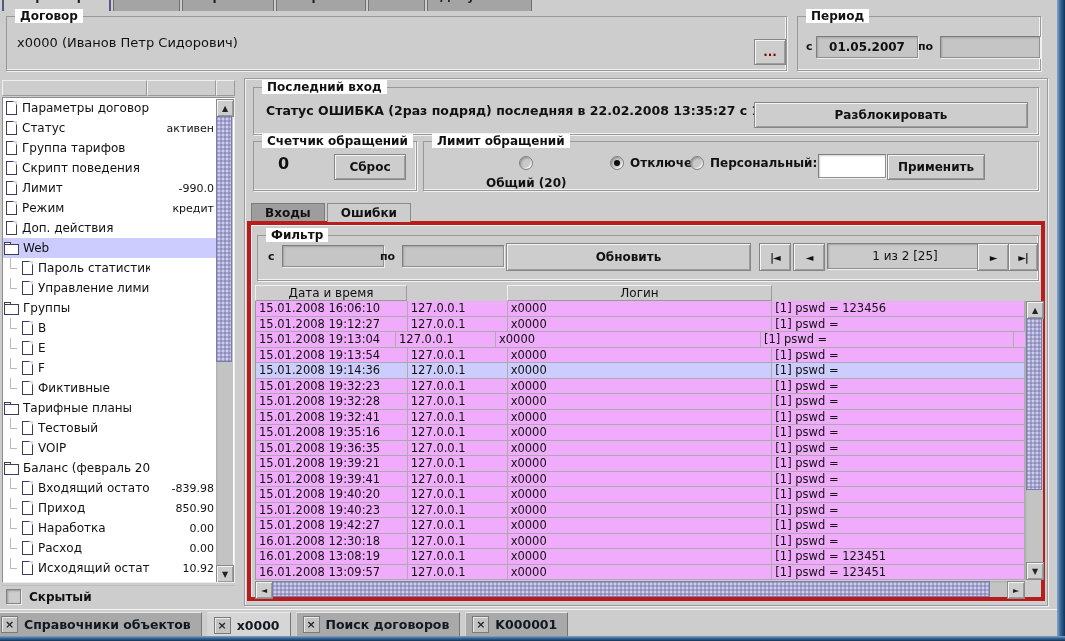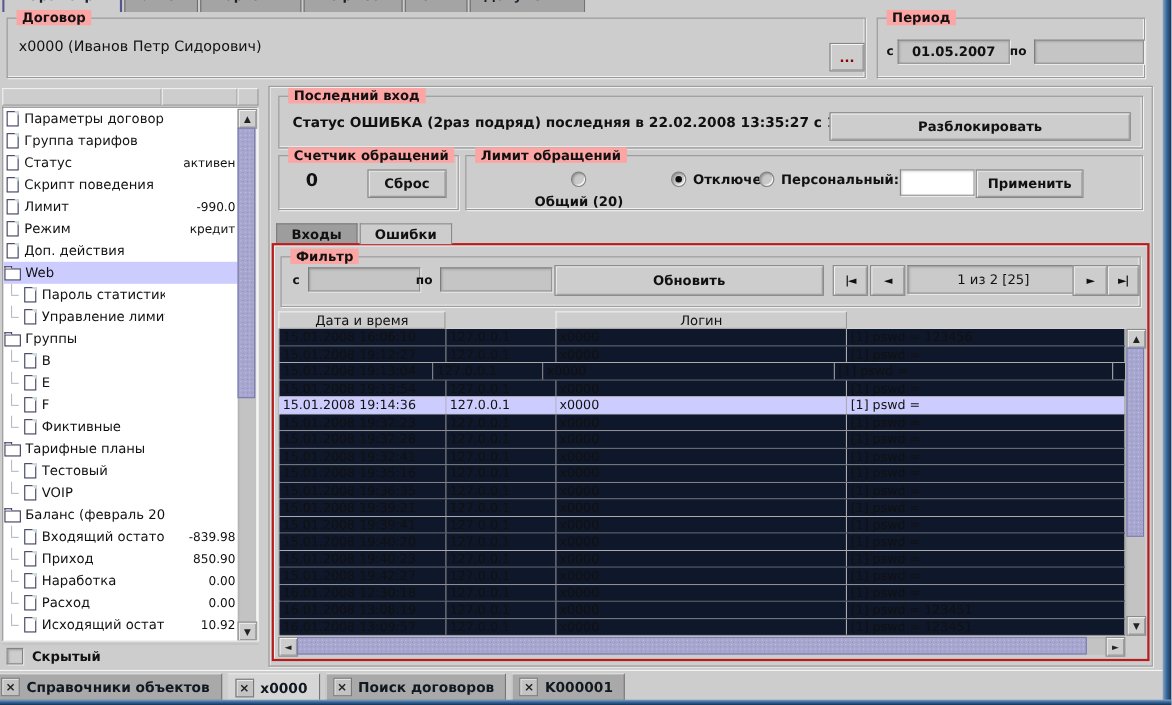--- a/index.html
+++ b/index.html
@@ -1,20 +1,20 @@
 <!DOCTYPE html>
 <html><head>
 <meta charset="utf-8">
 <style>
   html,body{margin:0;padding:0;}
   body{font-family:"DejaVu Sans","Liberation Sans",sans-serif;font-size:11px;color:#111;}
   #page{position:relative;width:1065px;height:641px;background:#cdcdcd;overflow:hidden;}
   
   .group{position:absolute;border:1px solid #989898;box-shadow:inset -1px -1px 0 #f2f2f2,1px 1px 0 #f2f2f2;}
-  .legend{position:absolute;top:-8px;left:8px;background:#fca5a5;padding:0 5px;font-weight:bold;font-size:12px;white-space:nowrap;}
+  .legend{position:absolute;top:-8px;left:8px;background:#ffffff;padding:0 5px;font-weight:bold;font-size:12px;white-space:nowrap;}
   .btn{position:absolute;display:flex;align-items:center;justify-content:center;background:#cdcdcd;
        border:1px solid #868686;box-shadow:inset 1px 1px 0 #f6f6f6,inset -1px -1px 0 #9d9d9d;
        font-weight:bold;font-size:12px;cursor:default;white-space:nowrap;}
   .field{position:absolute;background:#c5c5c5;border:1px solid #909090;border-top-color:#7d7d7d;border-left-color:#7d7d7d;
        box-shadow:inset 1px 1px 2px rgba(0,0,0,.18),1px 1px 0 #efefef;display:flex;align-items:center;padding:0 4px;font-size:12px;}
   .field.white{background:#fff;}
   .sb-btn{display:flex;align-items:center;justify-content:center;background:#cdcdcd;border:1px solid #8a8a8a;
        box-shadow:inset 1px 1px 0 #f3f3f3,inset -1px -1px 0 #9a9a9a;font-size:8px;color:#222;}
   .thumb{background-color:#a6a6cf;border:1px solid #7b7bad;
        background-image:radial-gradient(#cdcde9 26%,rgba(0,0,0,0) 27%),radial-gradient(#8d8dbd 26%,rgba(0,0,0,0) 27%);
@@ -55,32 +55,32 @@
        border:1px solid #9a9a9a;box-shadow:inset 1px 1px 0 #f0f0f0,1px 1px 0 #f0f0f0;}
   #statusText{position:absolute;left:12px;top:15px;font-weight:bold;font-size:12.5px;white-space:nowrap;}
   #counterVal{position:absolute;left:24px;top:12px;font-weight:bold;font-size:16px;}
   .limItem{position:absolute;display:flex;align-items:center;gap:6px;font-weight:bold;font-size:12px;white-space:nowrap;}
   
   #logTabs{position:absolute;left:6px;top:124px;height:19px;display:flex;gap:2px;}
   .ltab{height:18px;padding:0 13px;display:flex;align-items:center;font-weight:bold;font-size:12px;
        background:#9d9d9d;border:1px solid #7c7c7c;border-bottom:none;box-sizing:border-box;}
   .ltab.sel{background:#cdcdcd;height:19px;border-color:#8a8a8a;position:relative;z-index:2;}
   #logPanel{position:absolute;left:2px;top:142px;width:798px;height:380px;box-sizing:border-box;
-       border:2px solid #b91c1c;box-shadow:inset 1px 1px 0 #f0f0f0;}
+       border:4px solid #b91c1c;box-shadow:inset 1px 1px 0 #f0f0f0;}
   
   .pbtn{position:absolute;width:30px;height:26px;}
   .pglyph{font-size:10px;letter-spacing:-1px;}
   
   #tbl{position:absolute;left:4px;top:60px;width:788px;height:311px;}
   #tblHeader{display:flex;height:16px;}
   .thc{box-sizing:border-box;height:16px;background:#cdcdcd;border:1px solid #9a9a9a;border-top-color:#f0f0f0;border-left-color:#f0f0f0;
        text-align:center;font-size:12px;overflow:hidden;white-space:nowrap;}
   #tblBody{position:absolute;left:0;top:16px;width:770px;height:279px;background:#fff;overflow:hidden;
        border-left:1px solid #9a9a9a;box-sizing:border-box;}
-  .r{display:flex;height:15.5px;box-sizing:border-box;border-bottom:1px solid #ababab;background:#0f172a;}
+  .r{display:flex;height:15.5px;box-sizing:border-box;border-bottom:1px solid #ababab;background:#f0abfc;}
   .r.sel{background:#ccccff;}
   .c{box-sizing:border-box;padding:0 3px;border-right:1px solid #ababab;font-size:11.5px;line-height:14.5px;
        white-space:nowrap;overflow:hidden;background:inherit;}
   
   #vsb{position:absolute;left:770px;top:16px;width:18px;height:279px;background:#c3c3c3;box-shadow:inset 1px 1px 2px rgba(0,0,0,.12);}
   #hsb{position:absolute;left:0;top:296px;width:770px;height:16px;background:#c3c3c3;box-shadow:inset 1px 1px 2px rgba(0,0,0,.12);}
   
   #bottomBar{position:absolute;left:0;top:609px;width:1058px;height:27px;border-top:1px solid #f4f4f4;}
   #bottomTabs{position:absolute;left:-6px;top:2px;display:flex;gap:5px;align-items:flex-start;}
   .btab{height:23px;display:flex;align-items:center;gap:6px;padding:0 10px 0 6px;background:#a9a9a9;
@@ -128,27 +128,27 @@
     </div>
     <div id="treeView">
       <div id="treeRows">
           <div class="trow">
             <div class="i-file"></div>
             <div class="tlabel">Параметры договор</div>
             <div class="tvalue"></div>
           </div>
           <div class="trow">
             <div class="i-file"></div>
-            <div class="tlabel">Группа тарифов</div>
-            <div class="tvalue"></div>
-          </div>
-          <div class="trow">
-            <div class="i-file"></div>
             <div class="tlabel">Статус</div>
             <div class="tvalue">активен</div>
+          </div>
+          <div class="trow">
+            <div class="i-file"></div>
+            <div class="tlabel">Группа тарифов</div>
+            <div class="tvalue"></div>
           </div>
           <div class="trow">
             <div class="i-file"></div>
             <div class="tlabel">Скрипт поведения</div>
             <div class="tvalue"></div>
           </div>
           <div class="trow">
             <div class="i-file"></div>
             <div class="tlabel">Лимит</div>
             <div class="tvalue">-990.0</div>

